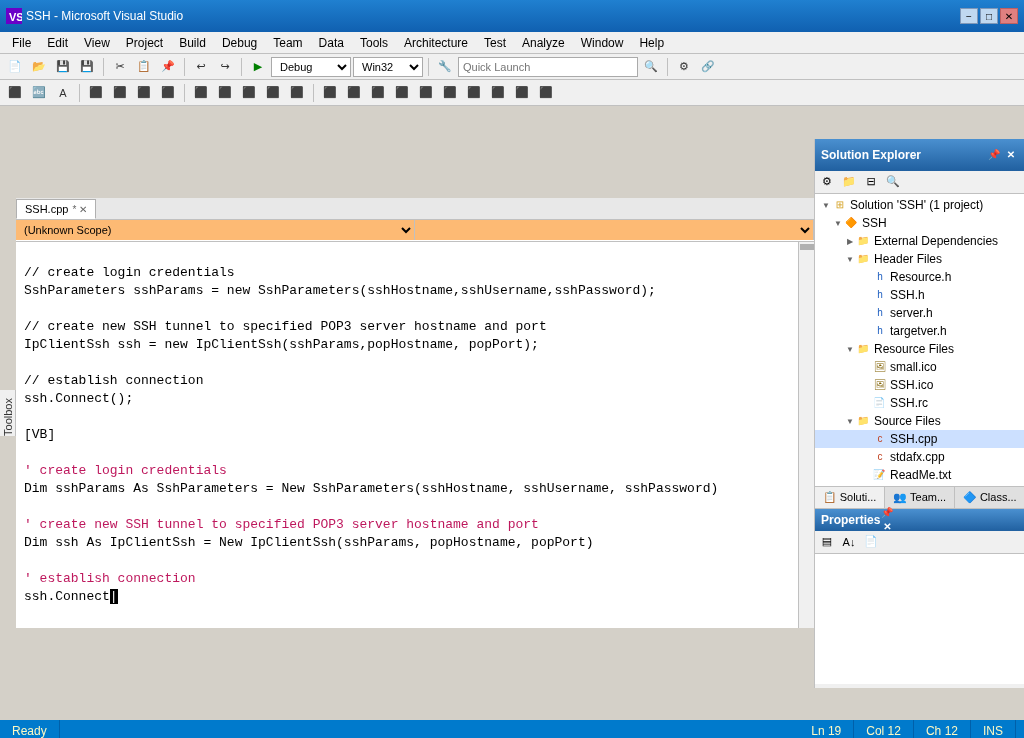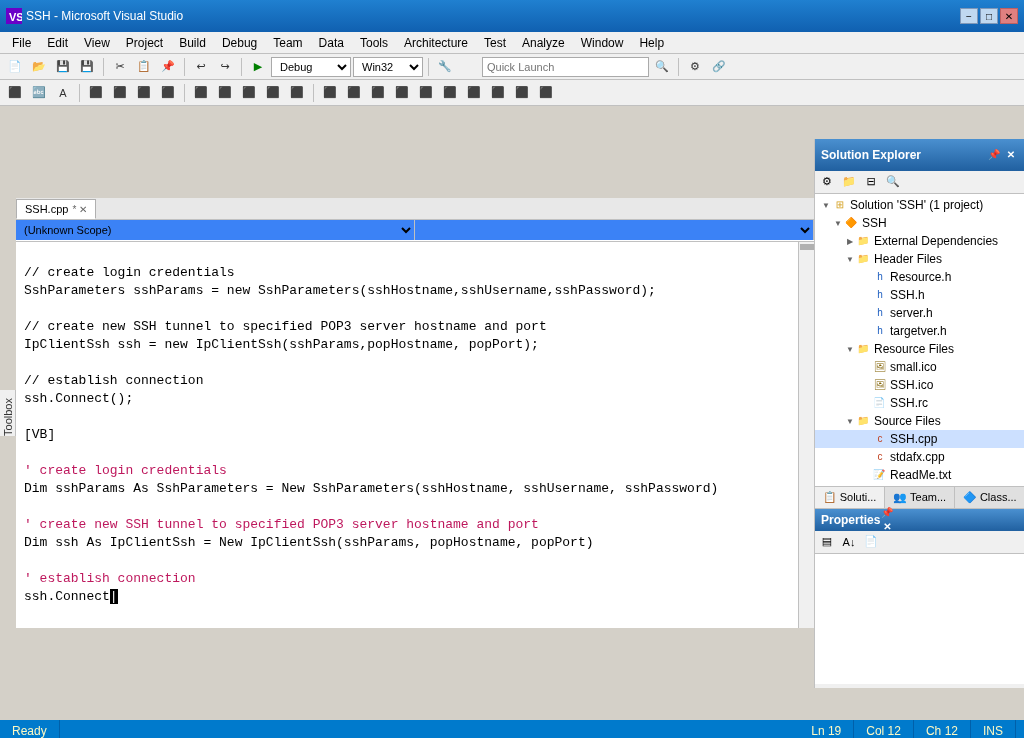--- a/index.html
+++ b/index.html
@@ -128,21 +128,21 @@
       background: white;
       height: 22px;
     }
     .scope-combo {
       flex: 1;
       height: 20px;
       border: none;
       border-right: 1px solid #c0c0c0;
       font-size: 11px;
       padding: 0 4px;
-      background: #3b82f6;
+      background: #fdba74;
     }
 
     
     #code-view {
       flex: 1;
       background: white;
       overflow: auto;
       position: relative;
       display: flex;
     }
@@ -393,21 +393,21 @@
   <div class="tb-sep"></div>
   <button class="tb-btn" style="color:green">▶</button>
   <select class="tb-combo" style="width:80px">
     <option>Debug</option>
   </select>
   <select class="tb-combo" style="width:70px">
     <option>Win32</option>
   </select>
   <div class="tb-sep"></div>
   <button class="tb-btn">🔧</button>
-  <input type="text" class="tb-combo" style="width: 167px; margin-left: 24px;" placeholder="Quick Launch">
+  <input type="text" class="tb-combo" style="width: 180px;" placeholder="Quick Launch">
   <button class="tb-btn">🔍</button>
   <div class="tb-sep"></div>
   <button class="tb-btn">⚙</button>
   <button class="tb-btn">🔗</button>
 </div>
 
 <div class="toolbar" id="toolbar2">
   <button class="tb-btn">⬛</button>
   <button class="tb-btn">🔤</button>
   <button class="tb-btn">A</button>

